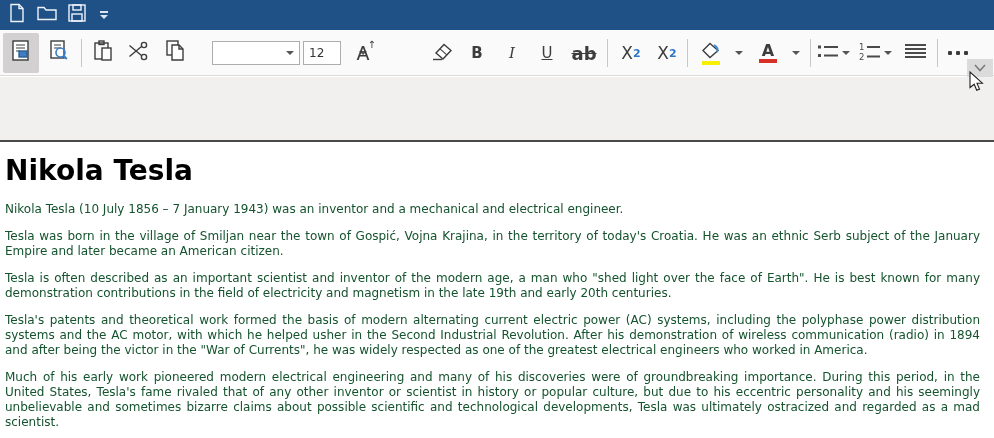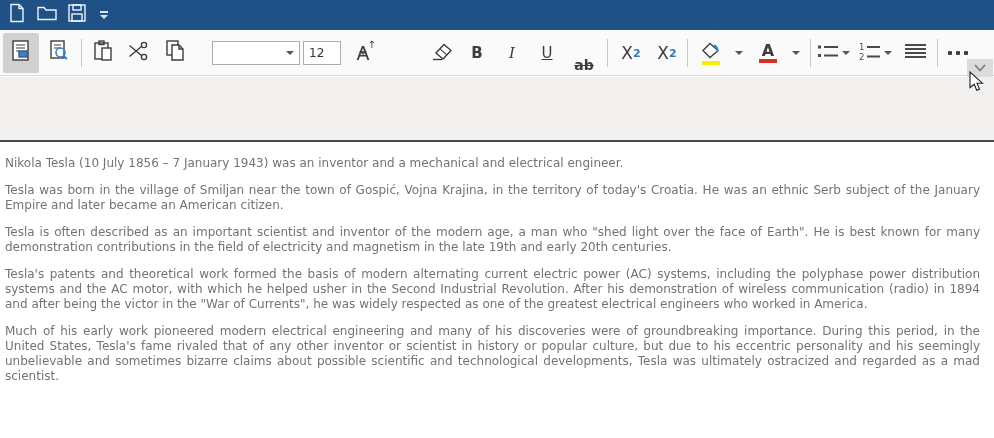--- a/index.html
+++ b/index.html
@@ -29,21 +29,21 @@
   .combo { position:absolute; top:11px; height:24px; background:#fff; border:1px solid #adadad;
            display:flex; align-items:center; }
   .combo .val { flex:1; padding-left:5px; font-size:12px; color:#333; }
   .combo .caret { width:0; height:0; border-left:4px solid transparent; border-right:4px solid transparent;
                   border-top:4px solid #555; margin-right:5px; }
   .sizebtn { font-size:19px; color:#3d3d3d; position:relative; }
   .sizebtn .arr { position:absolute; top:6px; right:4px; font-size:10px; color:#3d3d3d; }
   .grow .arr::before { content:"\2191"; }
   .shrink .arr::before { content:"\2193"; }
   .u-label { text-decoration:underline; }
-  .strike-label { text-decoration:line-through; font-weight:bold; font-size:14px;align-items:flex-end; }
+  .strike-label { text-decoration:line-through; font-weight:bold; font-size:18px; }
   .b-label { font-weight:bold; }
   .i-label { font-style:italic; font-family:"DejaVu Serif","Liberation Serif",serif; }
   .script .base { font-size:17px; color:#3d3d3d; }
   .script .mark { font-size:11px; color:#2e75c9; font-weight:bold; }
   .sub .mark { vertical-align:-5px; }
   .sup .mark { vertical-align:7px; }
   .fc-label { font-size:16px; font-weight:bold; color:#3d3d3d; line-height:14px; }
   .color-bar { width:18px; height:4px; margin-top:1px; }
   .stack { display:flex; flex-direction:column; align-items:center; }
   .dd { width:0; height:0; border-left:4px solid transparent; border-right:4px solid transparent;
@@ -58,21 +58,21 @@
   .mouse-cursor { position:absolute; left:969px; top:71px; width:15px; height:21px; }
 
   
   .gray-band { position:absolute; left:0; top:77px; width:994px; height:63px; background:#f2f0ef; }
   .page-divider { position:absolute; left:0; top:140px; width:994px; height:2px; background:#4a4a4a; }
 
   .doc { position:absolute; left:0; top:142px; width:994px; height:296px; background:#fff;
          padding:14px 14px 0 5px; }
   .doc h1 { font-size:28px; font-weight:bold; color:#000; line-height:30px; margin-bottom:16px;
             letter-spacing:0px; }
-  .doc p { font-size:12px; line-height:15px; color:#737373; text-align:justify; margin-bottom:12px; }
+  .doc p { font-size:12px; line-height:15px; color:#14532d; text-align:justify; margin-bottom:12px; }
 </style>
 </head>
 <body>
 
 <div class="screen">
 
   <div class="filebar">
     <div class="fbtn">
       <span>
         <svg width="20" height="20" viewBox="0 0 20 20">
@@ -288,20 +288,21 @@
   </div>
   <div class="mouse-cursor">
     <svg width="15" height="21" viewBox="0 0 15 21">
         <path d="M1,1 L1,16.5 L5.2,13.2 L7.7,19.3 L10.5,18.1 L8,12.2 L13.4,12.2 Z" fill="#fff" stroke="#222" stroke-width="1.1"></path>
       </svg>
   </div>
 
   <div class="page-divider"></div>
 
   <div class="doc">
+    <h1>Nikola Tesla</h1>
     <p>Nikola Tesla (10 July 1856 – 7 January 1943) was an inventor and a mechanical and electrical engineer.</p>
     <p>Tesla was born in the village of Smiljan near the town of Gospić, Vojna Krajina, in the territory of today's Croatia. He was an ethnic Serb subject of the January Empire and later became an American citizen.</p>
     <p>Tesla is often described as an important scientist and inventor of the modern age, a man who "shed light over the face of Earth". He is best known for many demonstration contributions in the field of electricity and magnetism in the late 19th and early 20th centuries.</p>
     <p>Tesla's patents and theoretical work formed the basis of modern alternating current electric power (AC) systems, including the polyphase power distribution systems and the AC motor, with which he helped usher in the Second Industrial Revolution. After his demonstration of wireless communication (radio) in 1894 and after being the victor in the "War of Currents", he was widely respected as one of the greatest electrical engineers who worked in America.</p>
     <p>Much of his early work pioneered modern electrical engineering and many of his discoveries were of groundbreaking importance. During this period, in the United States, Tesla's fame rivaled that of any other inventor or scientist in history or popular culture, but due to his eccentric personality and his seemingly unbelievable and sometimes bizarre claims about possible scientific and technological developments, Tesla was ultimately ostracized and regarded as a mad scientist.</p>
   </div>
 
 </div>
 
 </body></html>

